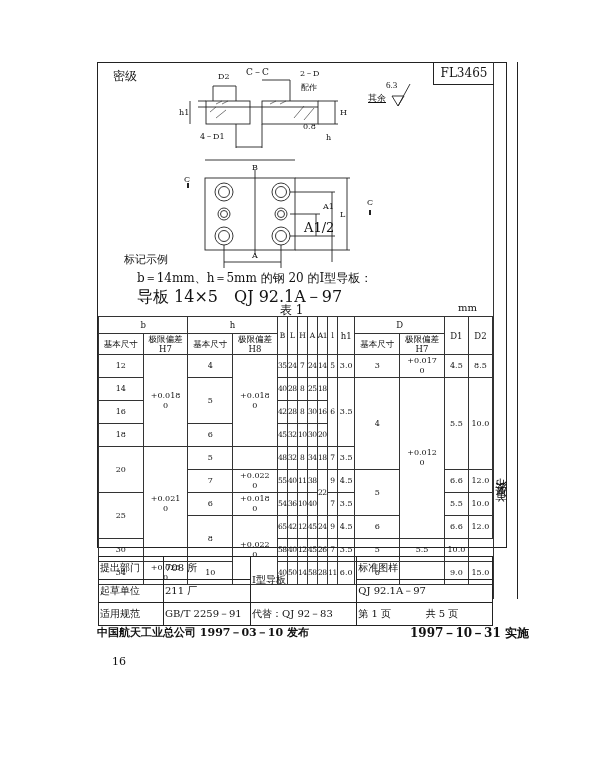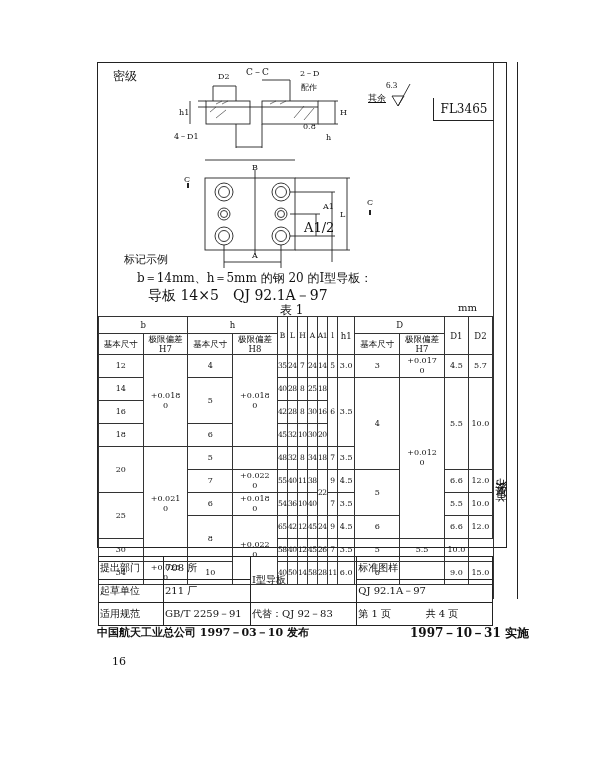--- a/index.html
+++ b/index.html
@@ -1,27 +1,27 @@
 <!DOCTYPE html>
 <html><head>
 <meta charset="utf-8">
 <style>
   html,body{margin:0;padding:0;background:#fff;}
   body{width:600px;height:776px;position:relative;overflow:hidden;font-family:"DejaVu Serif","Liberation Serif",serif;color:#111;}
   .frame{position:absolute;left:97px;top:62px;width:408px;height:484px;border:1.5px solid #222;}
   .sidestrip{position:absolute;left:493px;top:62px;width:23px;height:537px;border-left:1px solid #333;border-right:1.5px solid #222;}
   .side-text{position:absolute;left:493px;top:480px;width:24px;font-size:12px;writing-mode:vertical-rl;transform:rotate(180deg);text-align:center;letter-spacing:4px;}
   .mj{position:absolute;left:104px;top:68px;font-size:12px;margin-left:9px;}
-  .code{position:absolute;left:433px;top:62px;width:60px;height:22px;border-left:1px solid #222;border-bottom:1px solid #222;font-size:12px;display:flex;align-items:center;justify-content:center;margin-top:36px;}
+  .code{position:absolute;left:433px;top:62px;width:60px;height:22px;border-left:1px solid #222;border-bottom:1px solid #222;font-size:12px;display:flex;align-items:center;justify-content:center;}
   .qiyu{position:absolute;left:368px;top:92px;font-size:9px;text-decoration:underline;}
   .rough63{position:absolute;left:386px;top:80px;font-size:9px;font-family:Liberation Serif, serif;}
   .drawing{position:absolute;left:0;top:0;}
   .mark-title{position:absolute;left:124px;top:252px;font-size:11px;}
   .mark-line1{position:absolute;left:137px;top:270px;font-size:12px;text-align:right;}
-  .mark-line2{position:absolute;left:148px;top:287px;font-size:14px;}
+  .mark-line2{position:absolute;left:137px;top:287px;font-size:16px;}
   .tbl-title{position:absolute;left:280px;top:302px;font-size:12px;}
   .tbl-unit{position:absolute;left:458px;top:302px;font-size:10px;}
   table.data{position:absolute;left:98px;top:316px;width:395px;border-collapse:collapse;font-size:8.5px;}
   table.data td{border:0.8px solid #333;text-align:center;padding:0;line-height:10px;}
   table.data tr.h1 td{height:16px;}
   table.data tr.h2 td{height:22px;font-size:8px;}
   .narrow{width:9px;font-size:7.5px !important;letter-spacing:-0.5px;}
   table.foot{position:absolute;left:98px;top:556px;width:395px;border-collapse:collapse;font-size:10px;}
   table.foot td{border:1px solid #222;height:20px;}
   .issuer{position:absolute;left:97px;top:625px;font-size:11px;font-weight:bold;}
@@ -94,21 +94,21 @@
     <line x1="188" y1="183" x2="188" y2="188" stroke-width="2"></line>
     <line x1="370" y1="210" x2="370" y2="215" stroke-width="2"></line>
   </g>
 </svg>
 <div class="lbl" style="left:218px;top:72px">D2</div>
 <div class="lbl" style="left:246px;top:66px;font-size:9px">C－C</div>
 <div class="lbl" style="left:300px;top:68px">2－D</div>
 <div class="lbl" style="left:301px;top:82px">配作</div>
 <div class="lbl" style="left:179px;top:108px">h1</div>
 <div class="lbl" style="left:340px;top:108px">H</div>
-<div class="lbl" style="left:174px;top:131px">4－D1</div>
+<div class="lbl" style="left:200px;top:131px">4－D1</div>
 <div class="lbl" style="left:303px;top:122px">0.8</div>
 <div class="lbl" style="left:326px;top:133px">h</div>
 <div class="lbl" style="left:252px;top:163px">B</div>
 <div class="lbl" style="left:252px;top:251px">A</div>
 <div class="lbl" style="left:340px;top:210px">L</div>
 <div class="lbl" style="left:323px;top:202px">A1</div>
 <div class="lbl" style="left:304px;top:220px;font-size:13px">A1/2</div>
 <div class="lbl" style="left:184px;top:175px">C</div>
 <div class="lbl" style="left:367px;top:198px">C</div>
 
@@ -152,21 +152,21 @@
     <td class="narrow">35</td>
     <td class="narrow">24</td>
     <td class="narrow">7</td>
     <td class="narrow">24</td>
     <td class="narrow">14</td>
     <td class="narrow">5</td>
     <td>3.0</td>
     <td>3</td>
     <td><span>+0.017</span><br><span>0</span></td>
     <td>4.5</td>
-    <td>5.7</td>
+    <td>8.5</td>
   </tr>
   <tr class="h2">
     <td>14</td>
     <td rowspan="2">5</td>
     <td class="narrow">40</td>
     <td class="narrow">28</td>
     <td class="narrow">8</td>
     <td class="narrow">25</td>
     <td class="narrow">18</td>
     <td class="narrow" rowspan="3">6</td>
@@ -290,20 +290,20 @@
   <tr>
     <td>起草单位</td>
     <td>211 厂</td>
     <td colspan="2">QJ 92.1A－97</td>
   </tr>
   <tr>
     <td>适用规范</td>
     <td>GB/T 2259－91</td>
     <td>代替：QJ 92－83</td>
     <td style="border-right:none">第 1 页</td>
-    <td style="border-left:none">共 4 页</td>
+    <td style="border-left:none">共 5 页</td>
   </tr>
 </tbody>
   </table>
 
 <div class="issuer">中国航天工业总公司 1997－03－10 发布</div>
 <div class="effective">1997－10－31 实施</div>
 <div class="pageno">16</div>
 
 </body></html>

